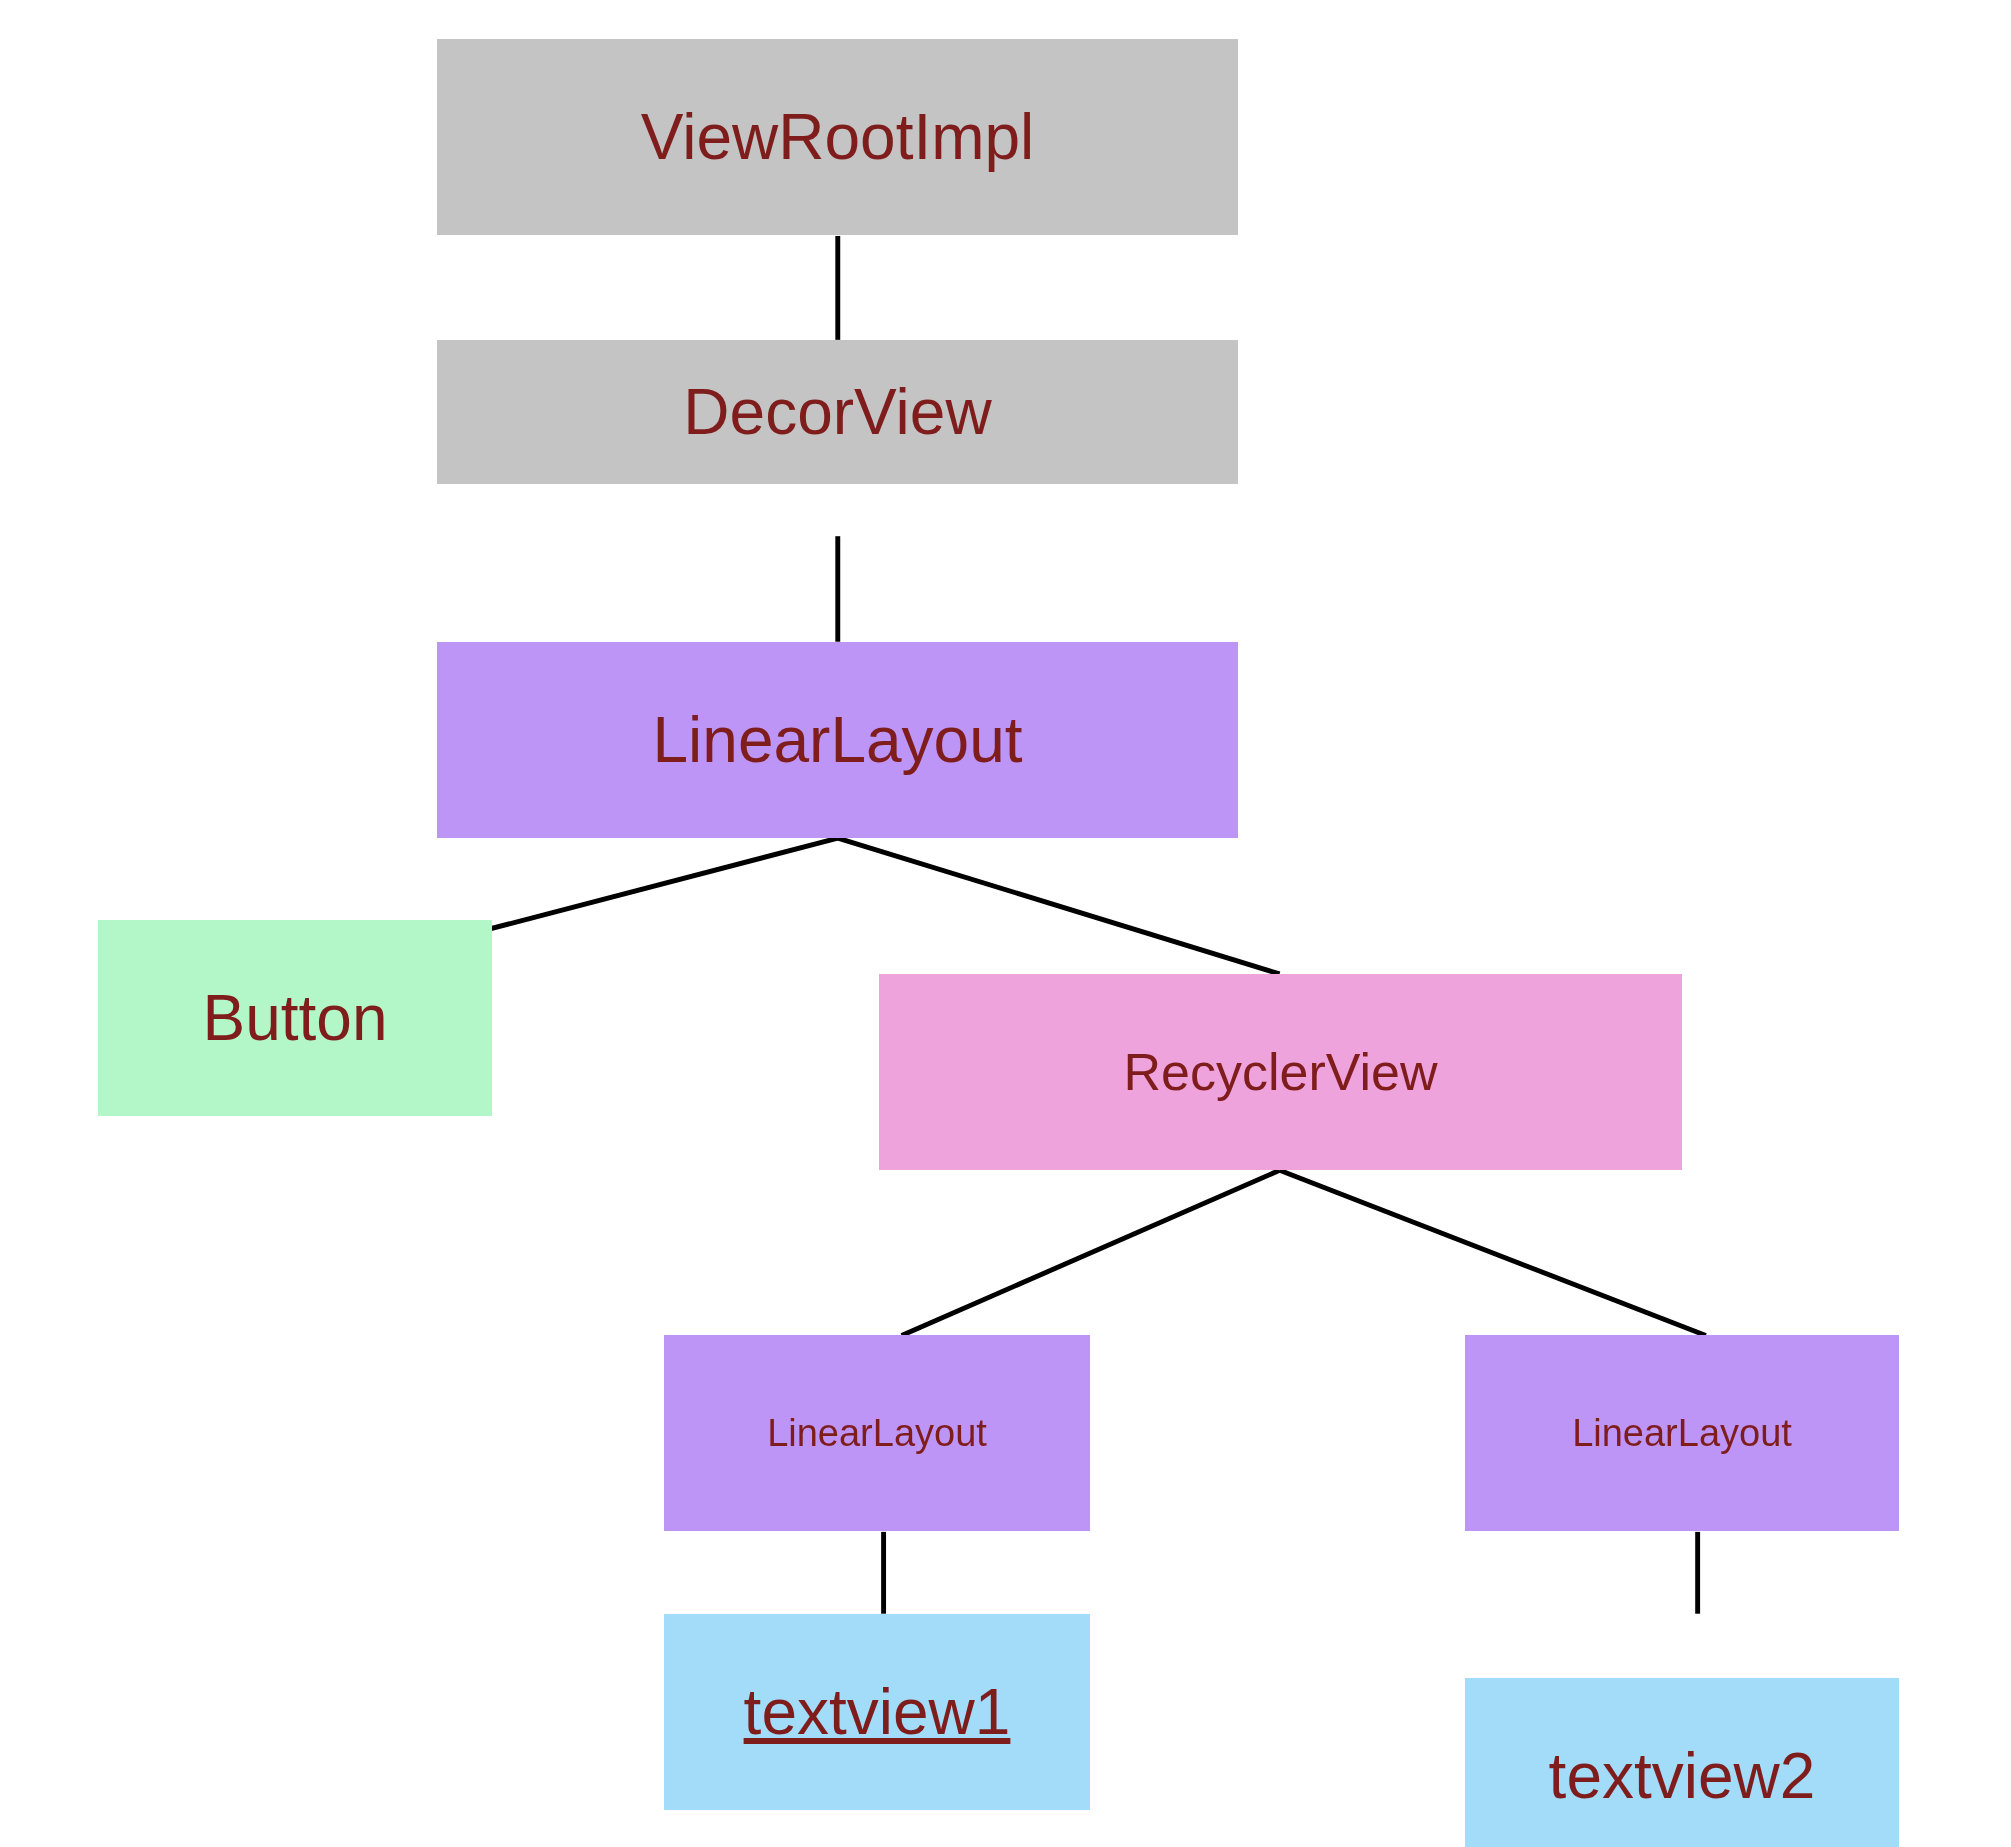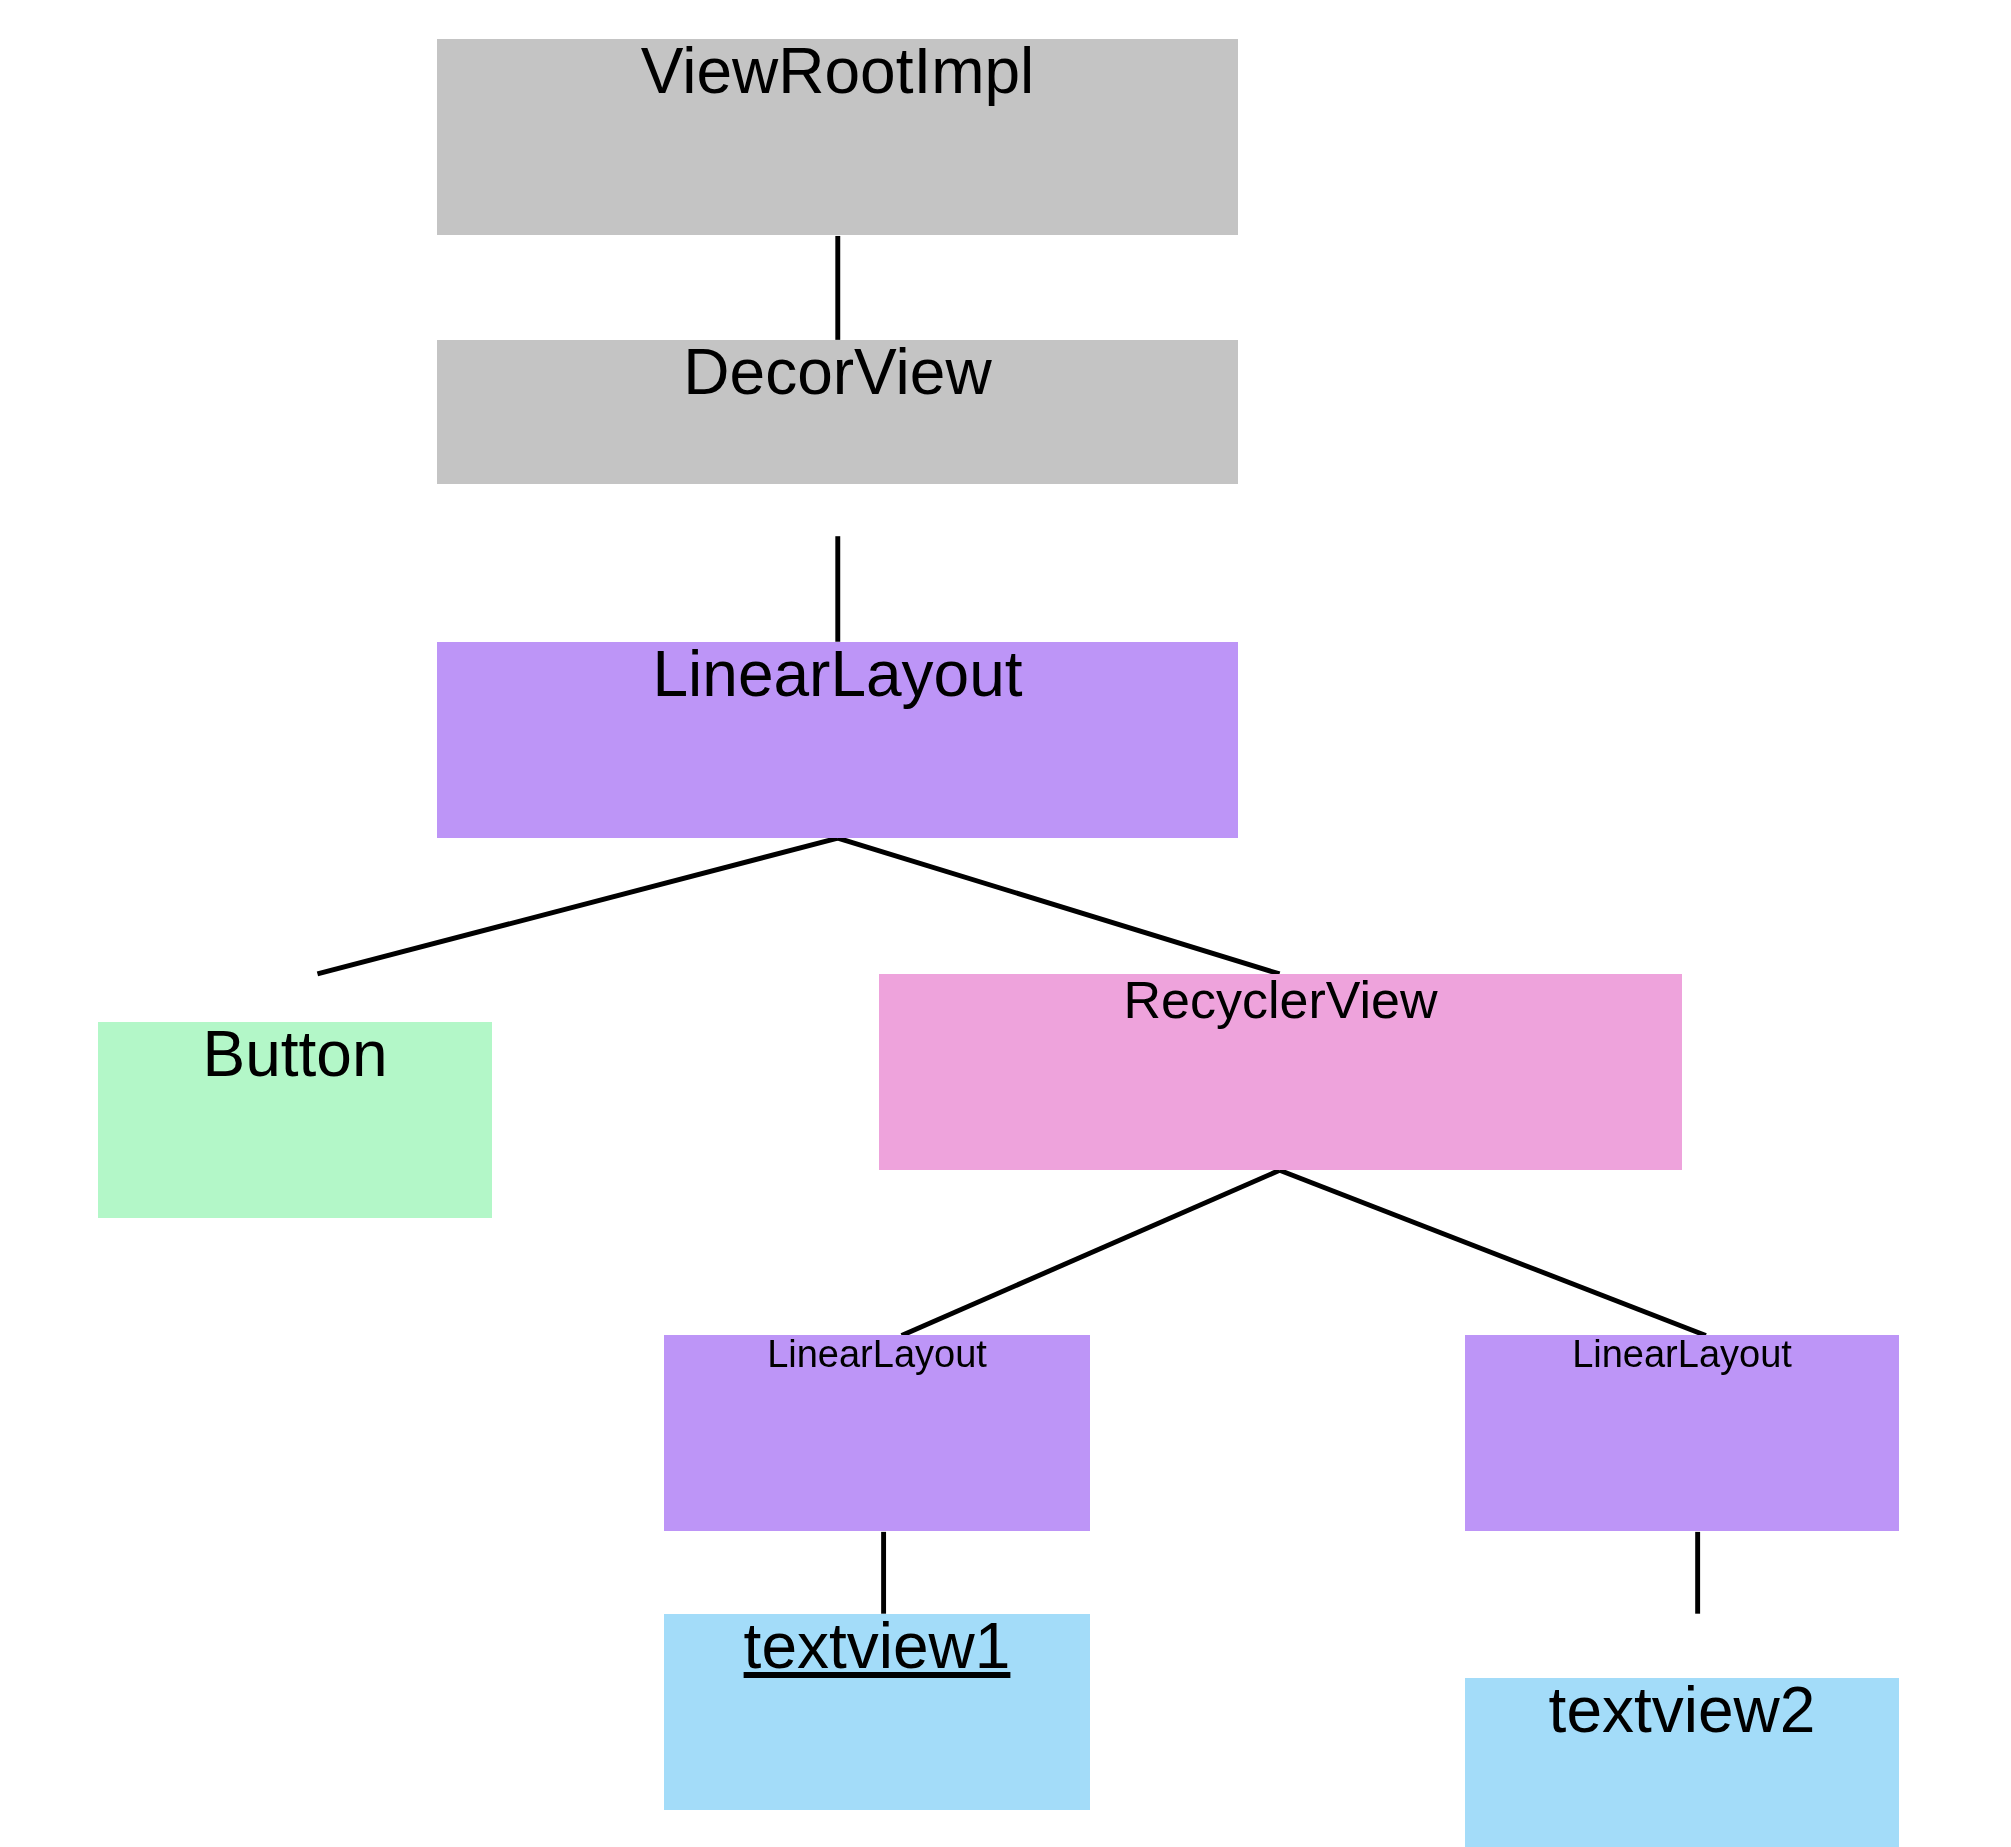--- a/index.html
+++ b/index.html
@@ -20,23 +20,23 @@
     left: 0;
     top: 0;
     width: 2011px;
     height: 1848px;
     pointer-events: none;
   }
   .node {
     position: absolute;
     box-sizing: border-box;
     display: flex;
-    align-items: flex-start;
+    align-items: center;
     justify-content: center;
-    color: #000000;
+    color: #7f1d1d;
     line-height: 1;
     white-space: nowrap;
     letter-spacing: 0px;
   }
   .node-label {
     display: block;
     text-align: center;
   }
 </style>
 </head>
@@ -56,21 +56,21 @@
   <div id="node-layer">
       <div class="node" style="left: 437px; top: 39px; width: 801px; height: 196px; background: rgb(196, 196, 196);">
         <span class="node-label" style="font-size: 64px;">ViewRootImpl</span>
       </div>
       <div class="node" style="left: 437px; top: 340px; width: 801px; height: 144px; background: rgb(196, 196, 196);">
         <span class="node-label" style="font-size: 64px;">DecorView</span>
       </div>
       <div class="node" style="left: 437px; top: 642px; width: 801px; height: 196px; background: rgb(189, 149, 247);">
         <span class="node-label" style="font-size: 64px;">LinearLayout</span>
       </div>
-      <div class="node" style="left: 98px; top: 1022px; width: 394px; height: 196px; background: rgb(179, 247, 200);">
+      <div class="node" style="left: 98px; top: 920px; width: 394px; height: 196px; background: rgb(179, 247, 200);">
         <span class="node-label" style="font-size: 64px;">Button</span>
       </div>
       <div class="node" style="left: 879px; top: 974px; width: 803px; height: 196px; background: rgb(238, 163, 220);">
         <span class="node-label" style="font-size: 52px;">RecyclerView</span>
       </div>
       <div class="node" style="left: 664px; top: 1335px; width: 426px; height: 196px; background: rgb(189, 149, 247);">
         <span class="node-label" style="font-size: 38px;">LinearLayout</span>
       </div>
       <div class="node" style="left: 1465px; top: 1335px; width: 434px; height: 196px; background: rgb(189, 149, 247);">
         <span class="node-label" style="font-size: 38px;">LinearLayout</span>

